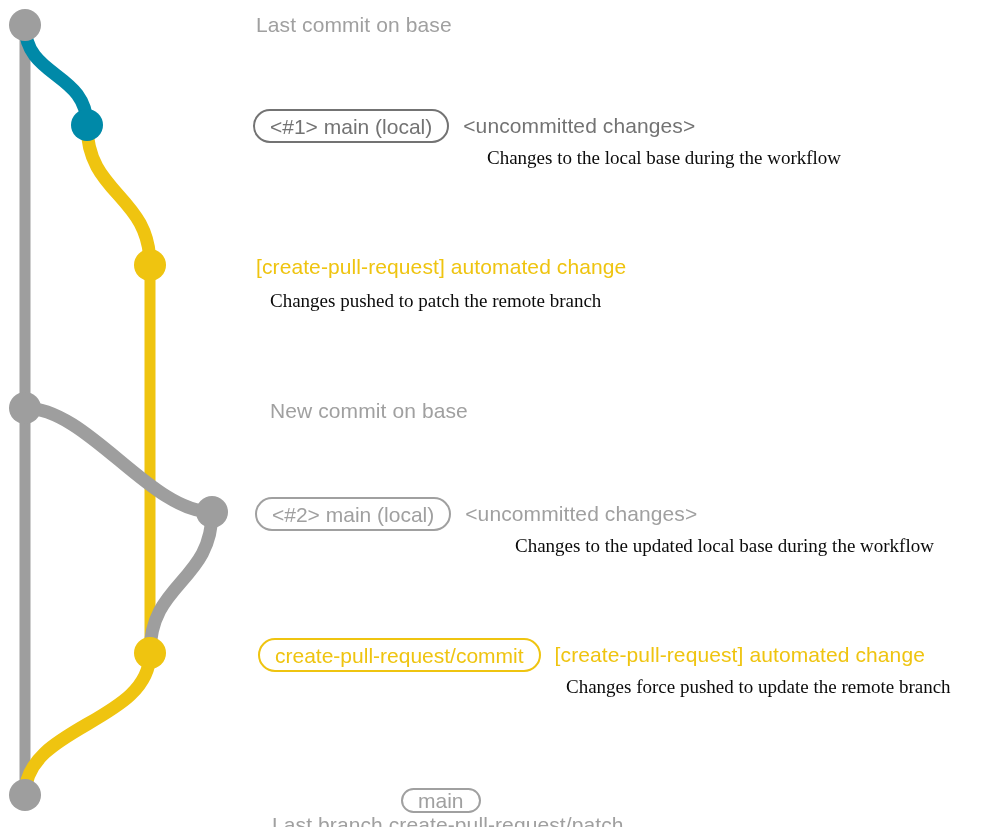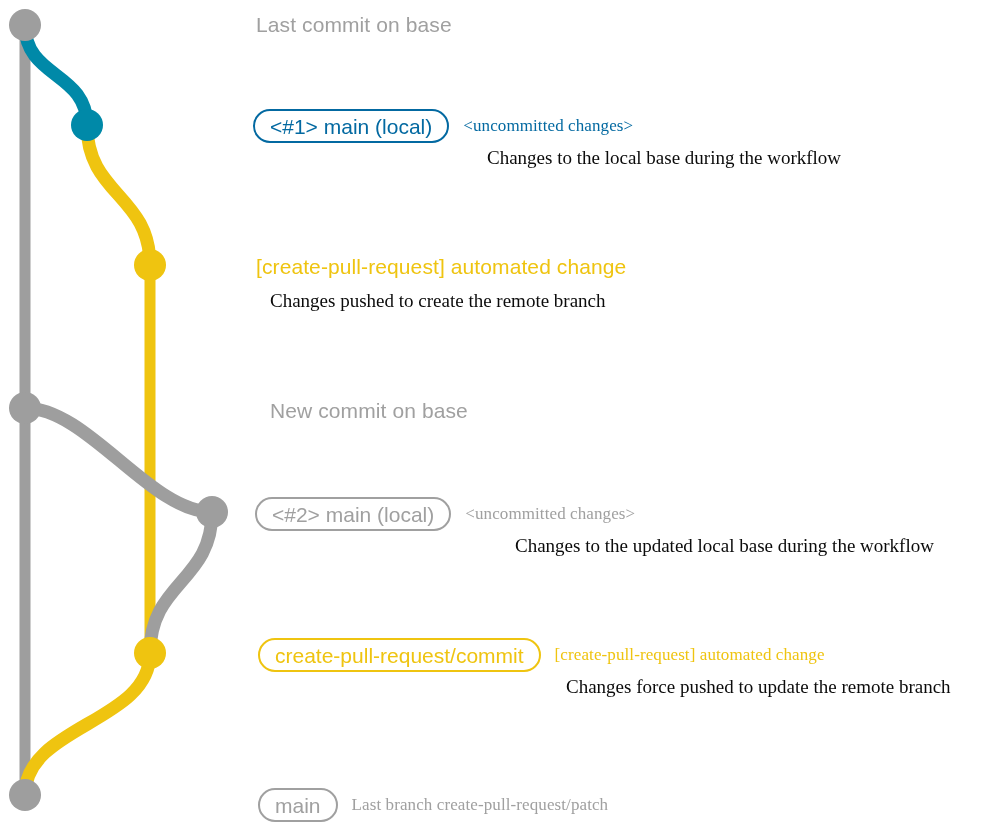--- a/index.html
+++ b/index.html
@@ -42,34 +42,34 @@
     border-radius: 17px;
     height: 34px;
     padding: 0 15px;
     box-sizing: border-box;
     font-family: "Liberation Sans", sans-serif;
     font-size: 21px;
     line-height: 1;
     background: #ffffff;
   }
   .commit-msg {
-    font-family: Liberation Serif, serif;
-    font-size: 17px;
+    font-family: Liberation Sans, sans-serif;
+    font-size: 21px;
     margin-left: 14px;
     letter-spacing: 0.1px;
   }
   .desc {
     position: absolute;
     font-family: "Liberation Serif", serif;
     font-size: 19px;
     color: #0b0b0b;
     white-space: nowrap;
   }
   .c-gray   { color: #a0a0a0; }
-  .c-blue   { color: #0369a1; }
+  .c-blue   { color: #737373; }
   .c-yellow { color: #efc410; }
 </style>
 </head>
 <body>
 
 <div id="canvas">
 
   <svg id="graph" viewBox="0 0 981 827" xmlns="http://www.w3.org/2000/svg">
 
     <path d="M 25,25 L 25,795" fill="none" stroke="#9e9e9e" stroke-width="11" stroke-linecap="round"></path>
@@ -101,36 +101,36 @@
 
   <div class="row" style="left:253px; top:109px; height:34px;">
     <span class="badge c-blue">&lt;#1&gt; main (local)</span>
     <span class="commit-msg c-blue">&lt;uncommitted changes&gt;</span>
   </div>
   <div class="desc" style="left:487px; top:147px;">Changes to the local base during the workflow</div>
 
   <div class="row" style="left:256px; top:252px; height:30px;">
     <span class="plain-label c-yellow">[create-pull-request] automated change</span>
   </div>
-  <div class="desc" style="left:270px; top:290px;">Changes pushed to create the remote branch</div>
+  <div class="desc" style="left:270px; top:290px;">Changes pushed to patch the remote branch</div>
 
   <div class="row" style="left:256px; top:396px; height:30px;margin-left:14px;">
     <span class="plain-label c-gray">New commit on base</span>
   </div>
 
   <div class="row" style="left:255px; top:497px; height:34px;">
     <span class="badge c-gray">&lt;#2&gt; main (local)</span>
     <span class="commit-msg c-gray">&lt;uncommitted changes&gt;</span>
   </div>
   <div class="desc" style="left:487px; top:535px;margin-left:28px;">Changes to the updated local base during the workflow</div>
 
   <div class="row" style="left:258px; top:638px; height:34px;">
     <span class="badge c-yellow">create-pull-request/commit</span>
     <span class="commit-msg c-yellow">[create-pull-request] automated change</span>
   </div>
   <div class="desc" style="left:566px; top:676px;">Changes force pushed to update the remote branch</div>
 
-  <div class="row" style="left:258px; top:788px; height:34px;">
+  <div class="row" style="left:258px; top:788px; height:34px;flex-direction:column;">
     <span class="badge c-gray">main</span>
     <span class="commit-msg c-gray">Last branch create-pull-request/patch</span>
   </div>
 
 </div>
 
 </body></html>

